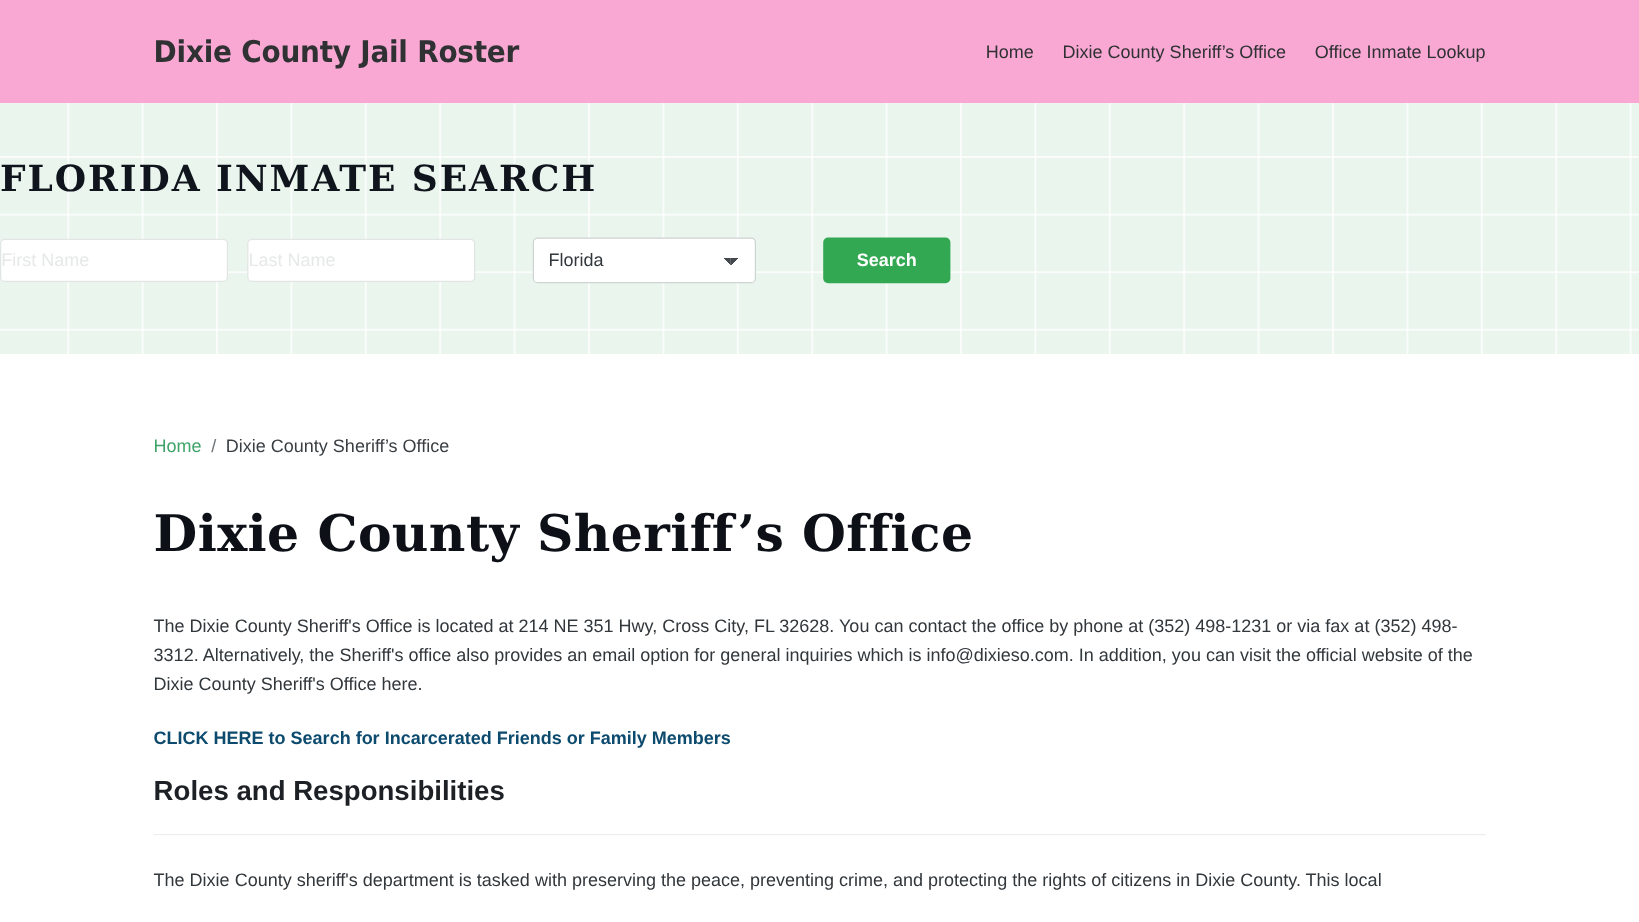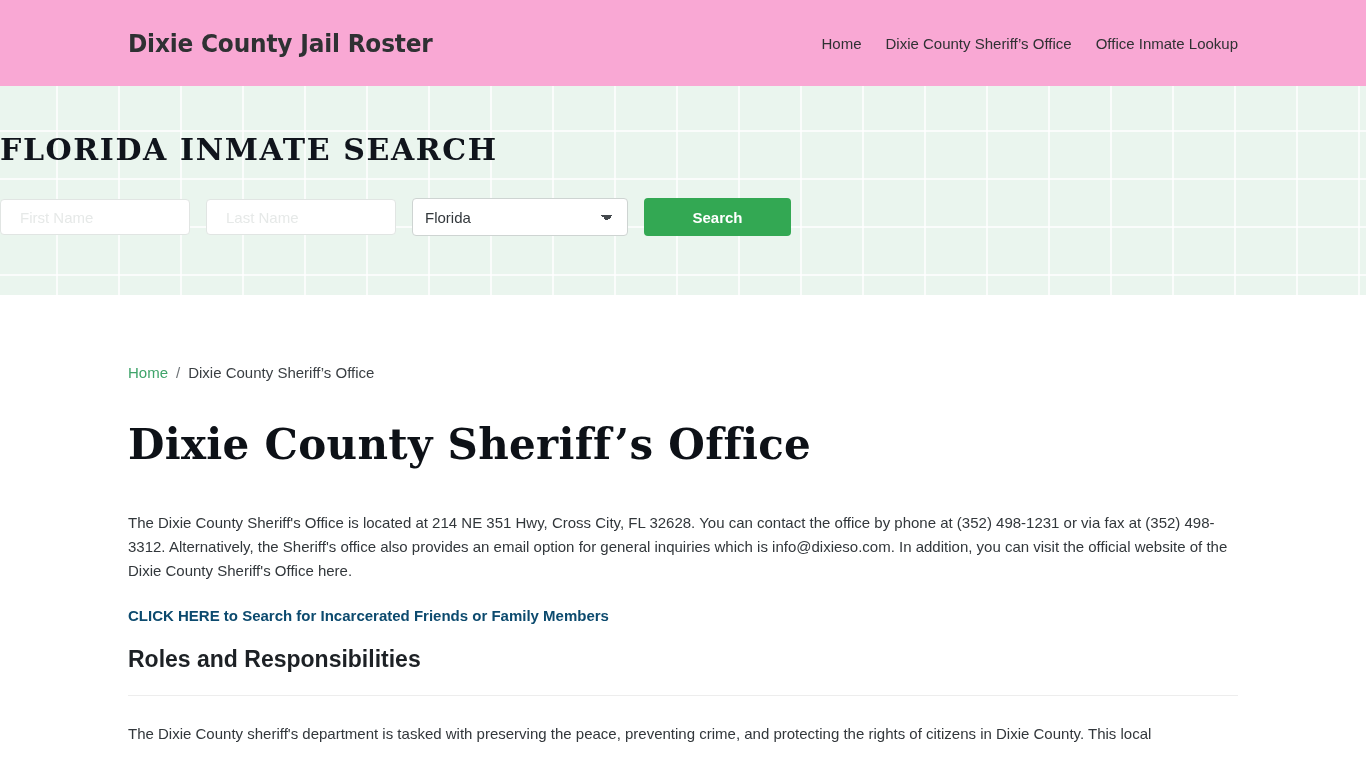--- a/index.html
+++ b/index.html
@@ -75,60 +75,62 @@
     display: flex;
     align-items: center;
     gap: 16px;
   }
   .text-input {
     width: 190px;
     height: 36px;
     border: 1px solid #e1e5e3;
     border-radius: 4px;
     background: #ffffff;
-    padding: 0 19px;
+    padding: 0 0;
     font-size: 15px;
     font-family: "Liberation Sans", sans-serif;
     color: #333;
     outline: none;
   }
   .text-input::placeholder { color: #e6e9e8; }
   .state-select {
-    width: 216px;
+    width: 186px;
     height: 38px;
     border: 1px solid #ced4d2;
     border-radius: 4px;
     background: #ffffff;
     padding: 0 12px;
     font-size: 15px;
     font-family: "Liberation Sans", sans-serif;
     color: #33383c;
     outline: none;
     appearance: none;
     -webkit-appearance: none;
     background-image:
       linear-gradient(45deg, transparent 50%, #44494d 50%),
       linear-gradient(135deg, #44494d 50%, transparent 50%);
     background-position:
       calc(100% - 20px) 16px,
       calc(100% - 14px) 16px;
     background-size: 6px 6px, 6px 6px;
     background-repeat: no-repeat;
+    margin-left: 32px;
   }
   .search-button {
-    width: 147px;
+    width: 106px;
     height: 38px;
     background: #33a853;
     border: none;
     border-radius: 4px;
     color: #ffffff;
     font-size: 15px;
     font-weight: 700;
     font-family: "Liberation Sans", sans-serif;
     cursor: pointer;
+    margin-left: 40px;
   }
 
   
   .content {
     padding: 0 128px;
   }
   .breadcrumb {
     padding-top: 69px;
     font-size: 15px;
     color: #3a3f43;

